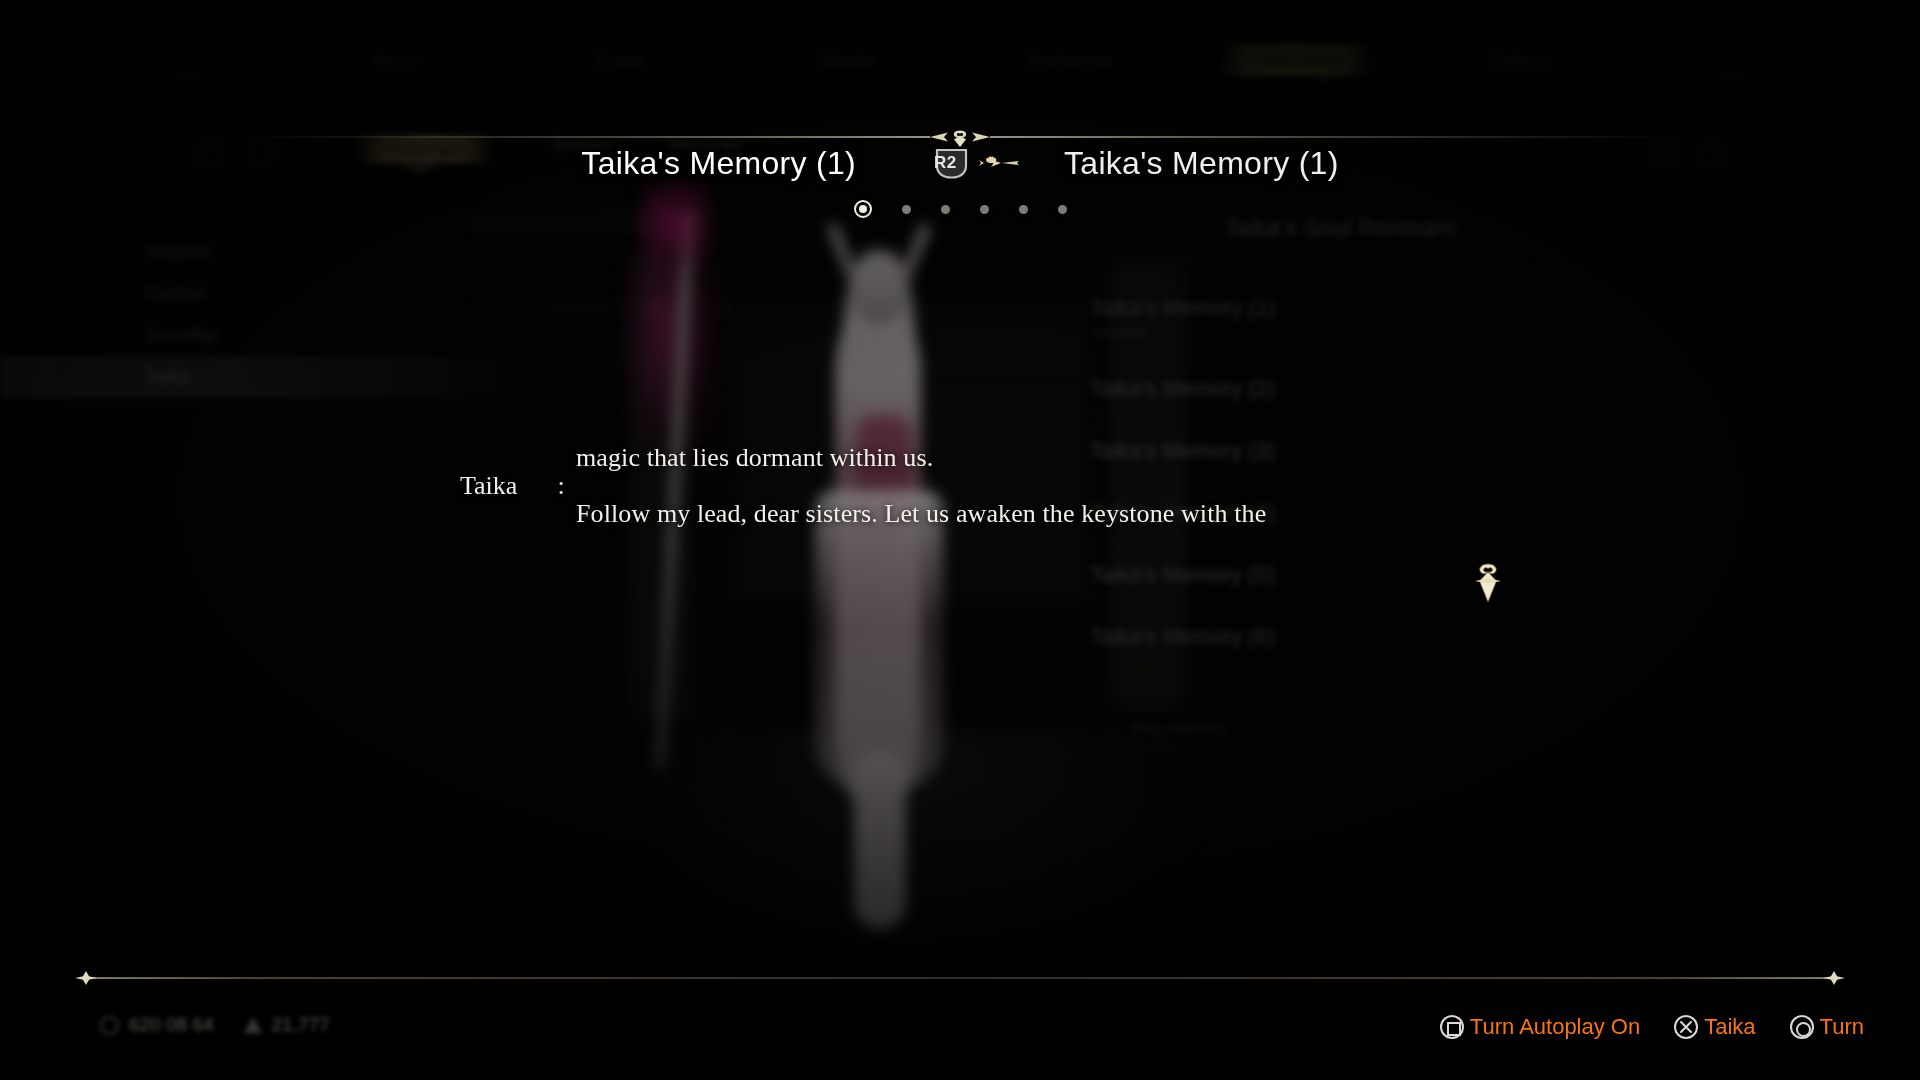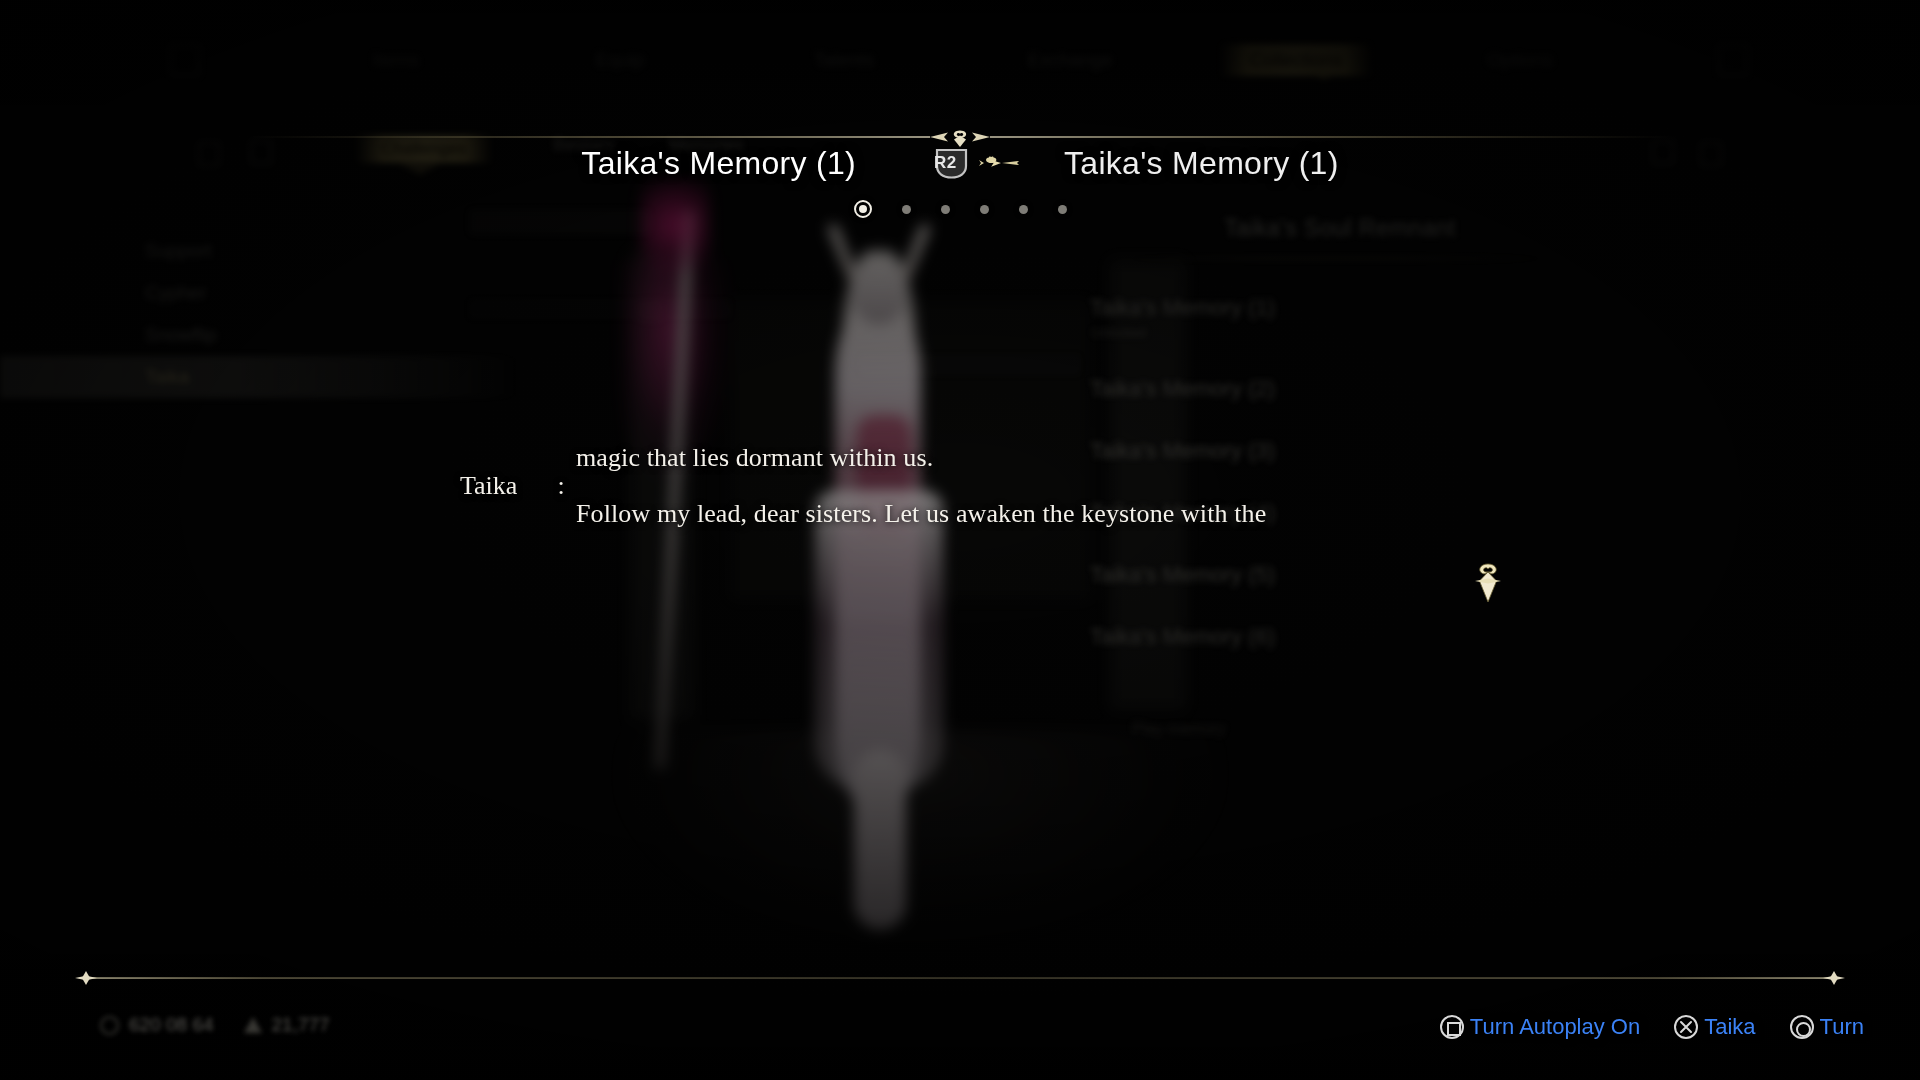--- a/index.html
+++ b/index.html
@@ -271,21 +271,21 @@
     border-bottom:16px solid #8c8a80; border-radius:0;
   }
   .currency-val { font-size:19px; color:#b9b6ac; white-space:nowrap; }
 
   #bottom-right {
     position:absolute; right:56px; top:8px;
     display:flex; align-items:center; gap:34px;
   }
   .hint { display:flex; align-items:center; gap:6px; }
   .hint-label {
-    font-size:22px; color:#3b82f6; white-space:nowrap;
+    font-size:22px; color:#f97316; white-space:nowrap;
     text-shadow:0 0 8px rgba(0,0,0,.9);
   }
   .ps-glyph {
     width:24px; height:24px; border-radius:50%;
     border:2px solid #d9d9d9; position:relative; flex:none;
   }
   .ps-glyph.square::after {
     content:''; position:absolute; left:50%; top:50%;
     width:10px; height:10px; margin:-5px 0 0 -5px;
     border:2px solid #d9d9d9;

